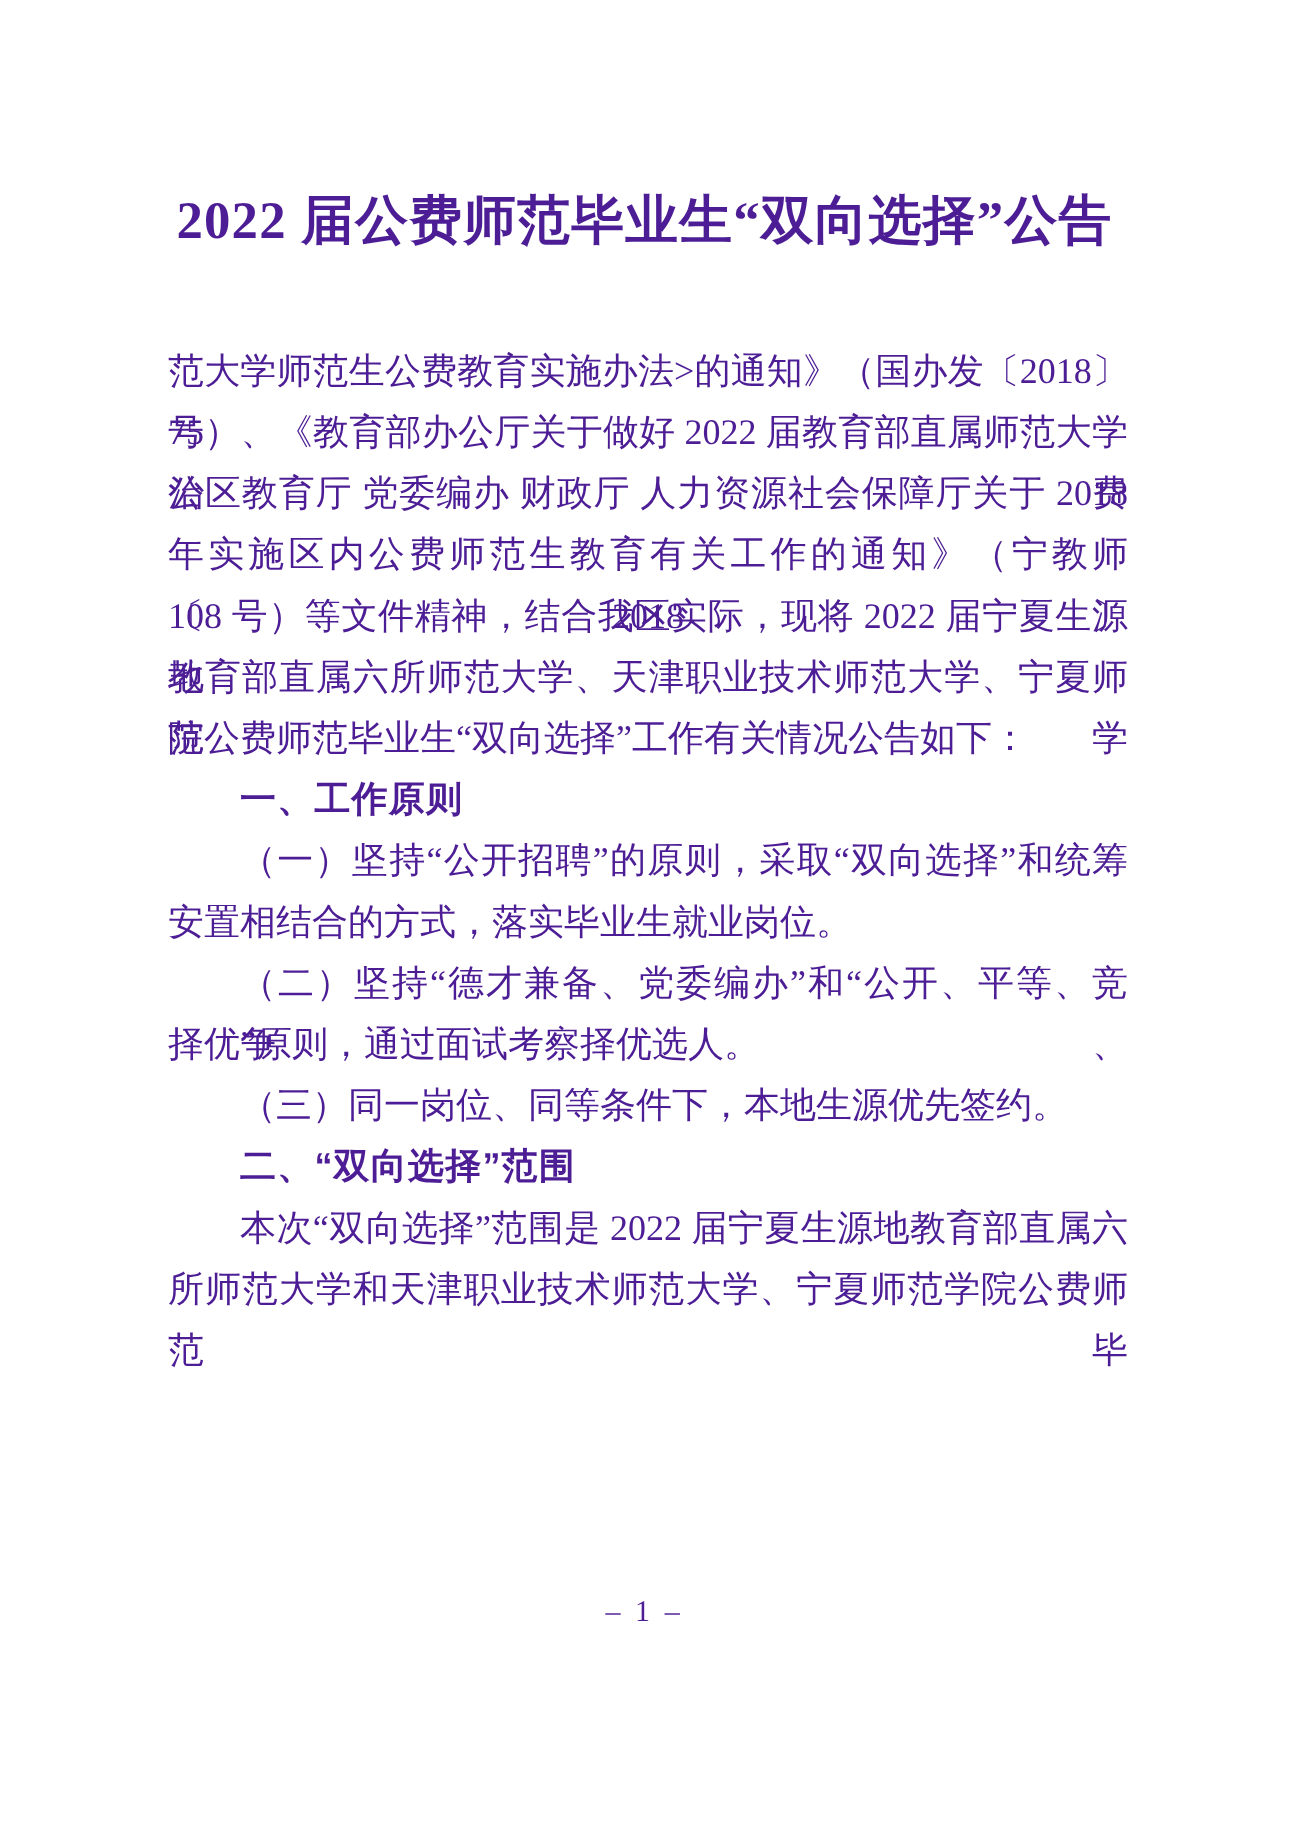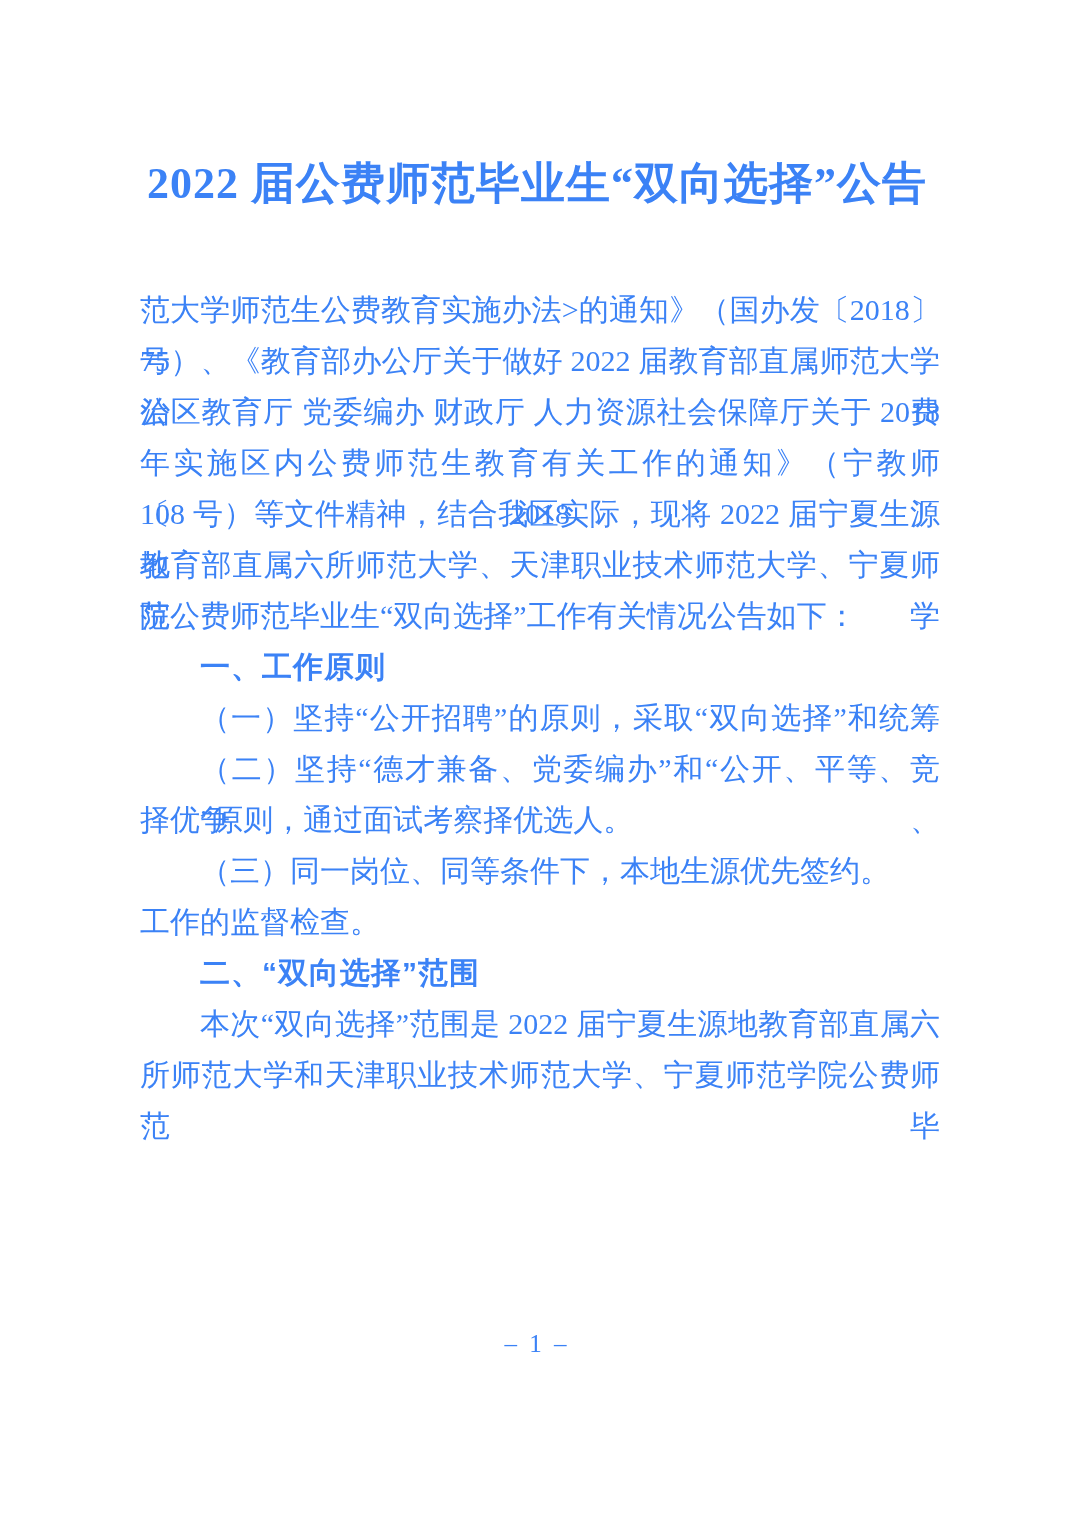--- a/index.html
+++ b/index.html
@@ -5,21 +5,21 @@
   html, body {
     margin: 0;
     padding: 0;
     background: #ffffff;
   }
   .page {
     position: relative;
     width: 1074px;
     height: 1449px;
     background: #ffffff;
-    color: #3b82f6;
+    color: #4c1d95;
     font-family: "Liberation Serif", "DejaVu Serif", serif;
     overflow: hidden;
   }
   .doc-title {
     position: absolute;
     top: 158px;
     left: 0;
     width: 100%;
     text-align: center;
     font-size: 44px;
@@ -77,23 +77,23 @@
   <div class="doc-body">
       <div class="line">范大学师范生公费教育实施办法&gt;的通知》（国办发〔2018〕75</div>
       <div class="line">号）、《教育部办公厅关于做好 2022 届教育部直属师范大学公费</div>
       <div class="line">治区教育厅 党委编办 财政厅 人力资源社会保障厅关于 2018</div>
       <div class="line">年实施区内公费师范生教育有关工作的通知》（宁教师〔2018〕</div>
       <div class="line">108 号）等文件精神，结合我区实际，现将 2022 届宁夏生源地</div>
       <div class="line">教育部直属六所师范大学、天津职业技术师范大学、宁夏师范学</div>
       <div class="line align-left">院公费师范毕业生“双向选择”工作有关情况公告如下：</div>
       <div class="line heading indent align-left">一、工作原则</div>
       <div class="line indent">（一）坚持“公开招聘”的原则，采取“双向选择”和统筹</div>
+      <div class="line align-left">安置相结合的方式，落实毕业生就业岗位。</div>
       <div class="line indent">（二）坚持“德才兼备、党委编办”和“公开、平等、竞争、</div>
       <div class="line align-left">择优”原则，通过面试考察择优选人。</div>
       <div class="line indent align-left">（三）同一岗位、同等条件下，本地生源优先签约。</div>
-      <div class="line align-left">工作的监督检查。</div>
       <div class="line heading indent align-left">二、“双向选择”范围</div>
       <div class="line indent">本次“双向选择”范围是 2022 届宁夏生源地教育部直属六</div>
       <div class="line">所师范大学和天津职业技术师范大学、宁夏师范学院公费师范毕</div>
     </div>
 
   <div class="page-number">– 1 –</div>
 </div>
 
 </body></html>

